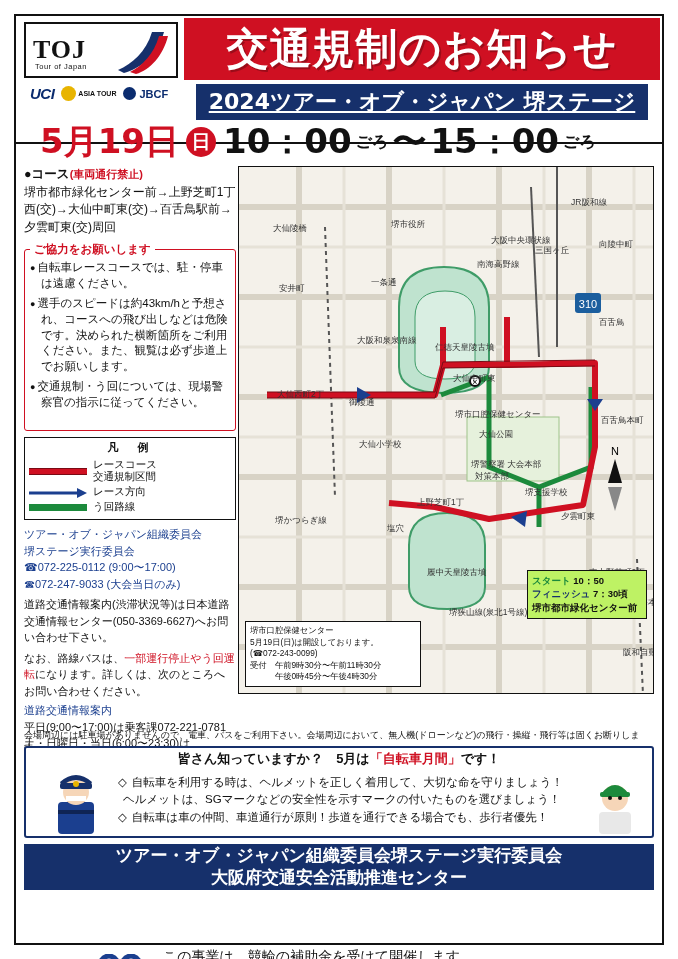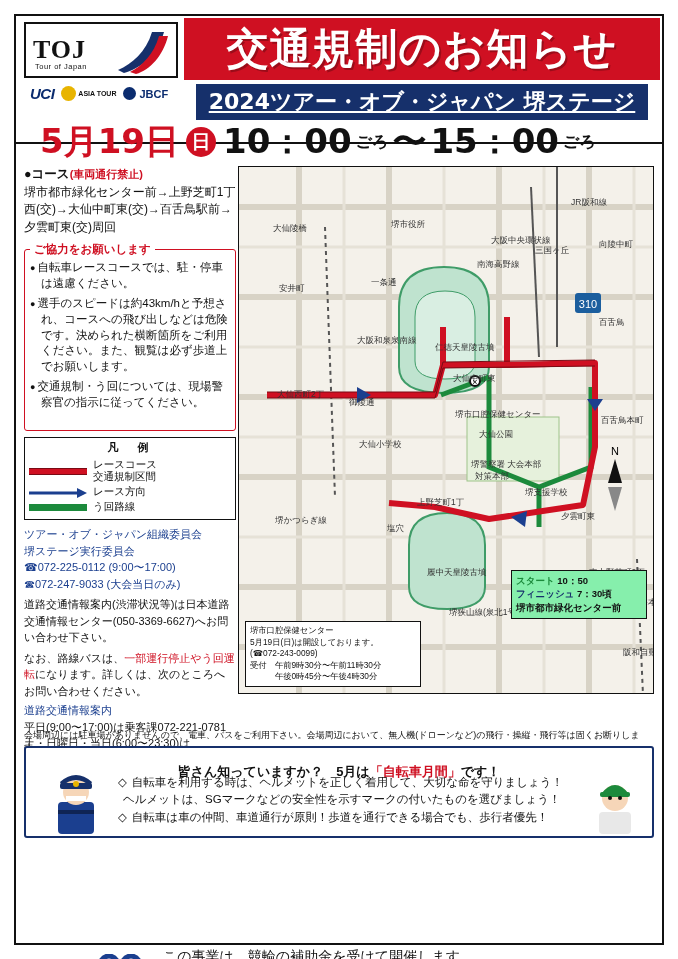--- a/index.html
+++ b/index.html
@@ -178,39 +178,39 @@
 
   
   .map-col svg { position: absolute; left: 0; top: 0; }
   .map-note {
     position: absolute; left: 6px; bottom: 6px;
     width: 176px; border: 1px solid #111; background: #fff;
     font-size: 8.3px; line-height: 1.4; padding: 3px 4px;
   }
   .start-box {
     position: absolute; right: 6px; bottom: 74px;
-    width: 136px; border: 1px solid #111; background: #86efac;
+    width: 120px; border: 1px solid #111; background: #bef264;
     font-size: 9.5px; line-height: 1.45; padding: 3px 4px; font-weight: bold;
   }
   .start-box .s-green { color: #1c8a3c; }
   .start-box .s-blue { color: #16306b; }
 
   
   .notice {
     position: absolute; left: 8px; top: 714px; width: 630px;
     font-size: 9px; line-height: 1.3;
   }
 
   
   .bike-box {
     position: absolute; left: 8px; top: 730px; width: 630px; height: 92px;
     border: 2px solid #16306b; border-radius: 3px; background: #fff;
   }
   .bike-title {
-    text-align: center; font-size: 13px; font-weight: bold; margin-top: 15px;
+    text-align: center; font-size: 13px; font-weight: bold; margin-top: 2px;
   }
   .bike-title .hl { color: #cf1022; }
   .bike-list {
     position: absolute; left: 92px; top: 26px; right: 62px;
     font-size: 11.5px; line-height: 1.5;
   }
   .bike-list .li { display: flex; gap: 5px; }
   .bike-list .mark { color: #111; }
 
   
@@ -494,20 +494,24 @@
           <span class="mark"></span>
           <span>ヘルメットは、SGマークなどの安全性を示すマークの付いたものを選びましょう！</span>
         </div>
       <div class="li">
           <span class="mark">◇</span>
           <span>自転車は車の仲間、車道通行が原則！歩道を通行できる場合でも、歩行者優先！</span>
         </div>
     </div>
   </div>
 
+  <div class="org-band">
+    <div>ツアー・オブ・ジャパン組織委員会堺ステージ実行委員会</div>
+    <div>大阪府交通安全活動推進センター</div>
+  </div>
 
   <div class="keirin">
     <div class="keirin-logo">KEIRIN</div>
     <svg width="62" height="34" viewBox="0 0 62 34">
       <ellipse cx="18" cy="17" rx="11" ry="15" fill="none" stroke="#1b3f8f" stroke-width="5"></ellipse>
       <ellipse cx="40" cy="17" rx="11" ry="15" fill="none" stroke="#1b3f8f" stroke-width="5"></ellipse>
     </svg>
     <div class="keirin-txt">
       <div>この事業は、競輪の補助金を受けて開催します。</div>
       <div class="keirin-url">https://jka-cycle.jp</div>

